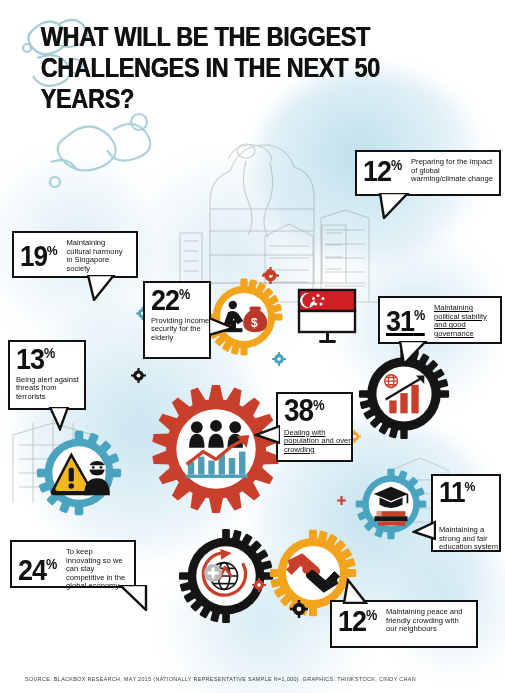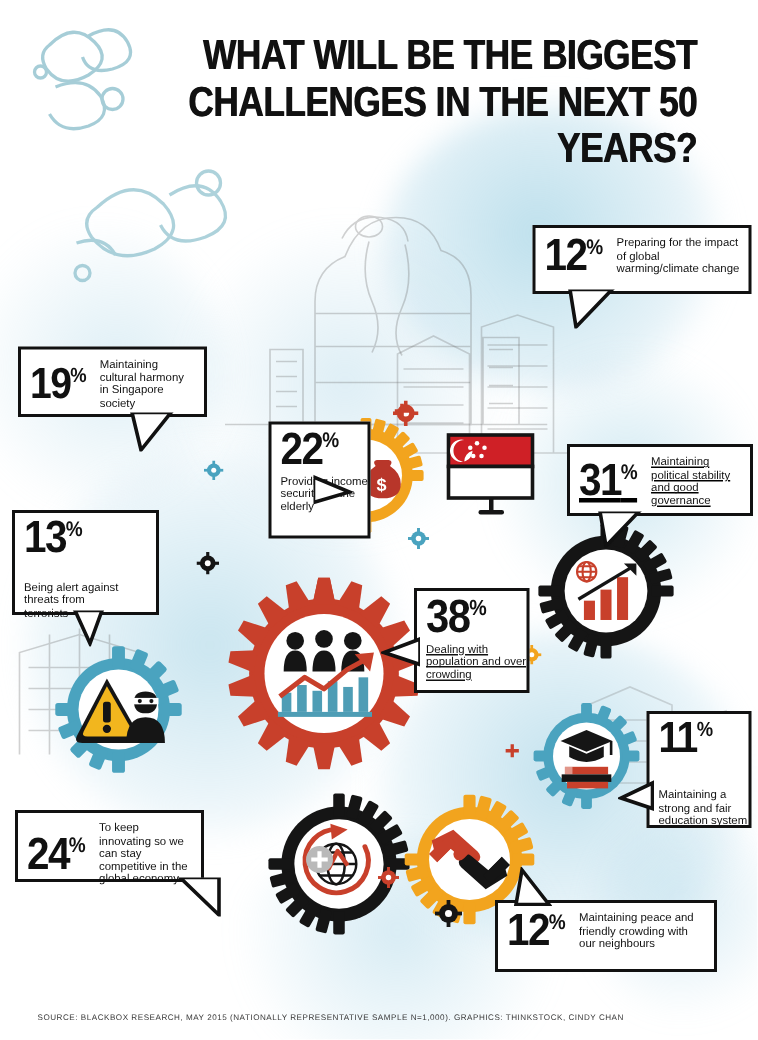--- a/index.html
+++ b/index.html
@@ -21,21 +21,21 @@
   .wc5{left:330px;top:235px;width:175px;height:175px;background:radial-gradient(circle at 50% 50%, rgba(152,206,226,.45), rgba(255,255,255,0) 74%);}
   .wc6{left:-30px;top:150px;width:180px;height:190px;background:radial-gradient(circle at 60% 50%, rgba(168,212,230,.38), rgba(255,255,255,0) 72%);}
   .wc7{left:150px;top:560px;width:230px;height:150px;background:radial-gradient(circle at 50% 40%, rgba(158,208,228,.42), rgba(255,255,255,0) 74%);}
   .wc8{left:395px;top:540px;width:130px;height:140px;background:radial-gradient(circle at 45% 45%, rgba(160,208,228,.40), rgba(255,255,255,0) 74%);}
 
   
   .lineart{position:absolute;opacity:.30;pointer-events:none;}
 
   
   #title{
-    position:absolute;left:0;top:22px;width:505px;text-align:right;
+    position:absolute;left:0;top:22px;width:505px;text-align:left;
     z-index:40;
   }
   #title .tl{
     display:block;
     font-family:"Liberation Sans", sans-serif;
     font-weight:bold;font-style:normal;
     color:#111;
     letter-spacing:-0.4px;
     transform:scaleX(.84);
     text-shadow:0.6px 0 0 #111;
@@ -535,43 +535,43 @@
     <div class="row">
       <div class="pct" style="font-size:29px;padding-top:2px;"><span>19</span><span class="sym">%</span></div>
       <div class="desc" style="width:63px">Maintaining cultural harmony in Singapore society</div>
     </div>
   </div>
   <svg style="position:absolute;left:86px;top:275px;width:32px;height:26px;z-index:32" viewBox="0 0 32 26">
     <path d="M2 0 L28 0 L8 25z" fill="#fff" stroke="#111" stroke-width="2.4"></path>
     <path d="M3 -3 L27 -3" stroke="#fff" stroke-width="4"></path>
   </svg>
 
-  <div class="callout below" style="left:143px;top:281px;width:68px;height:78px;margin-left:36px;">
+  <div class="callout below" style="left:143px;top:281px;width:68px;height:78px;">
     <div class="pct" style="font-size:30px;"><span>22</span><span class="sym">%</span></div>
     <div class="desc" style="width:60px;margin-top:3px;">Providing income security for the elderly</div>
   </div>
   <svg style="position:absolute;left:209px;top:316px;width:26px;height:22px;z-index:32" viewBox="0 0 26 22">
     <path d="M0 2 L0 19 L24 12z" fill="#fff" stroke="#111" stroke-width="2.4"></path>
     <path d="M-3 3 L-3 18" stroke="#fff" stroke-width="4"></path>
   </svg>
 
   <div class="callout side" style="left:378px;top:296px;width:124px;height:48px;text-decoration:underline;">
     <div class="row">
       <div class="pct" style="font-size:30px;padding-top:2px;"><span>31</span><span class="sym">%</span></div>
       <div class="desc" style="width:62px">Maintaining political stability and good governance</div>
     </div>
   </div>
   <svg style="position:absolute;left:396px;top:341px;width:32px;height:24px;z-index:32" viewBox="0 0 32 24">
     <path d="M4 0 L30 0 L8 23z" fill="#fff" stroke="#111" stroke-width="2.4"></path>
     <path d="M5 -3 L29 -3" stroke="#fff" stroke-width="4"></path>
   </svg>
 
-  <div class="callout below" style="left:8px;top:340px;width:98px;height:70px;">
+  <div class="callout below" style="left:8px;top:340px;width:78px;height:70px;">
     <div class="pct" style="font-size:30px;"><span>13</span><span class="sym">%</span></div>
-    <div class="desc" style="width:70px;margin-top:15px;">Being alert against threats from terrorists</div>
+    <div class="desc" style="width:70px;margin-top:3px;">Being alert against threats from terrorists</div>
   </div>
   <svg style="position:absolute;left:48px;top:407px;width:24px;height:24px;z-index:32" viewBox="0 0 24 24">
     <path d="M2 0 L20 0 L12 22z" fill="#fff" stroke="#111" stroke-width="2.4"></path>
     <path d="M3 -3 L19 -3" stroke="#fff" stroke-width="4"></path>
   </svg>
 
   <div class="callout below" style="left:276px;top:392px;width:77px;height:70px;">
     <div class="pct" style="font-size:31px;"><span>38</span><span class="sym">%</span></div>
     <div class="desc" style="width:70px;margin-top:3px;text-decoration:underline;">Dealing with population and over crowding</div>
   </div>

